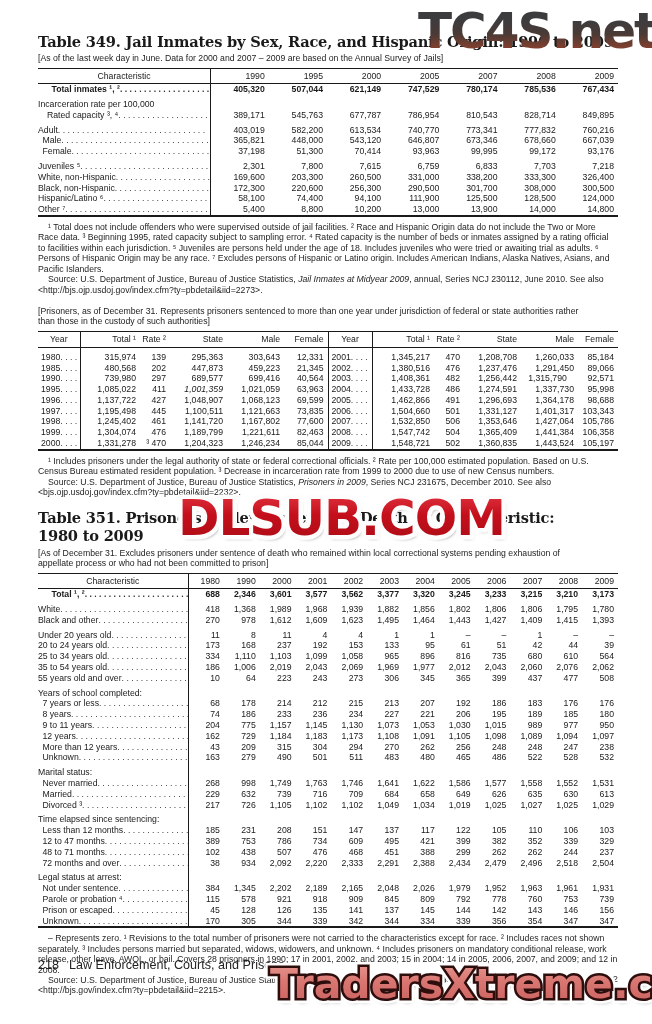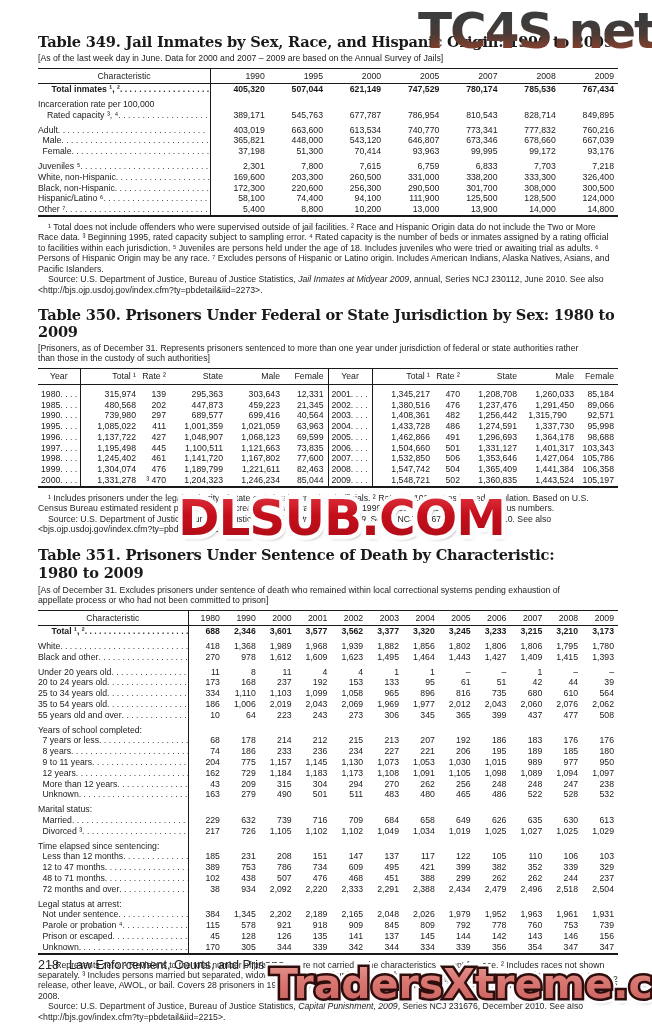--- a/index.html
+++ b/index.html
@@ -145,21 +145,21 @@
               <td class="num">849,895</td>
             </tr>
             <tr class="gap ">
               <td class="lblcell vline">
                 <div class="lw">
                   <span style="padding-left: 0px;">Adult</span>
                   <span class="dots"></span>
                 </div>
               </td>
               <td class="num">403,019</td>
-              <td class="num">663,600</td>
+              <td class="num">582,200</td>
               <td class="num">613,534</td>
               <td class="num">740,770</td>
               <td class="num">773,341</td>
               <td class="num">777,832</td>
               <td class="num">760,216</td>
             </tr>
             <tr>
               <td class="lblcell vline">
                 <div class="lw">
                   <span style="padding-left: 4.5px;">Male</span>
@@ -266,21 +266,20 @@
             </tr>
           </tbody>
         </table>
       <div class="fnblock" id="fn349">
           <div class="fn"><span>¹ Total does not include offenders who were supervised outside of jail facilities. ² Race and Hispanic Origin data do not include the Two or More Race data. ³ Beginning 1995, rated capacity subject to sampling error. ⁴ Rated capacity is the number of beds or inmates assigned by a rating official to facilities within each jurisdiction. ⁵ Juveniles are persons held under the age of 18. Includes juveniles who were tried or awaiting trial as adults. ⁶ Persons of Hispanic Origin may be any race. ⁷ Excludes persons of Hispanic or Latino origin. Includes American Indians, Alaska Natives, Asians, and Pacific Islanders.</span></div>
           <div class="fn"><span>Source: U.S. Department of Justice, Bureau of Justice Statistics, </span><span class="it">Jail Inmates at Midyear 2009</span><span>, annual, Series NCJ 230112, June 2010. See also &lt;http://bjs.ojp.usdoj.gov/index.cfm?ty=pbdetail&amp;iid=2273&gt;.</span></div>
         </div>
     </div>
 
     <div class="sect">
-      <h2 class="tbl-title">Table 350. Prisoners Under Federal or State Jurisdiction by Sex: 1980 to 2009</h2>
       <div class="bracket" style="max-width:548px;">[Prisoners, as of December 31. Represents prisoners sentenced to more than one year under jurisdiction of federal or state authorities rather than those in the custody of such authorities]</div>
       <table class="stat t-margin-b" id="tbl350">
           <colgroup>
             <col style="width: 42px;">
             <col style="width: 60px;">
             <col style="width: 30px;">
             <col style="width: 57px;">
             <col style="width: 57px;">
             <col style="width: 44px;">
             <col style="width: 44px;">
@@ -346,21 +345,21 @@
               <td class="num" style="padding-left: 0px;">1,408,361</td>
               <td class="num" style="padding-left: 0px;">482</td>
               <td class="num" style="padding-left: 0px;">1,256,442</td>
               <td class="num" style="padding-left: 0px; text-align: center;">1,315,790</td>
               <td class="num" style="padding-left: 0px;">92,571</td>
             </tr>
             <tr>
               <td class="yr vline" style="padding-left: 3px;">1995</td>
               <td class="num" style="padding-left: 0px;">1,085,022</td>
               <td class="num" style="padding-left: 0px;">411</td>
-              <td class="num" style="padding-left: 0px;">1,001,359</td>
+              <td class="num" style="padding-left: 0px; font-style: italic;">1,001,359</td>
               <td class="num" style="padding-left: 0px;">1,021,059</td>
               <td class="num vline" style="padding-left: 0px;">63,963</td>
               <td class="yr vline" style="padding-left: 3px;">2004</td>
               <td class="num" style="padding-left: 0px;">1,433,728</td>
               <td class="num" style="padding-left: 0px;">486</td>
               <td class="num" style="padding-left: 0px;">1,274,591</td>
               <td class="num" style="padding-left: 0px;">1,337,730</td>
               <td class="num" style="padding-left: 0px;">95,998</td>
             </tr>
             <tr>
@@ -795,20 +794,40 @@
               <td class="num"></td>
               <td class="num"></td>
               <td class="num"></td>
               <td class="num"></td>
               <td class="num"></td>
               <td class="num"></td>
             </tr>
             <tr>
               <td class="lblcell vline">
                 <div class="lw">
+                  <span style="padding-left: 4.5px;">Never married</span>
+                  <span class="dots"></span>
+                </div>
+              </td>
+              <td class="num">268</td>
+              <td class="num">998</td>
+              <td class="num">1,749</td>
+              <td class="num">1,763</td>
+              <td class="num">1,746</td>
+              <td class="num">1,641</td>
+              <td class="num">1,622</td>
+              <td class="num">1,586</td>
+              <td class="num">1,577</td>
+              <td class="num">1,558</td>
+              <td class="num">1,552</td>
+              <td class="num">1,531</td>
+            </tr>
+            <tr>
+              <td class="lblcell vline">
+                <div class="lw">
                   <span style="padding-left: 4.5px;">Married</span>
                   <span class="dots"></span>
                 </div>
               </td>
               <td class="num">229</td>
               <td class="num">632</td>
               <td class="num">739</td>
               <td class="num">716</td>
               <td class="num">709</td>
               <td class="num">684</td>

